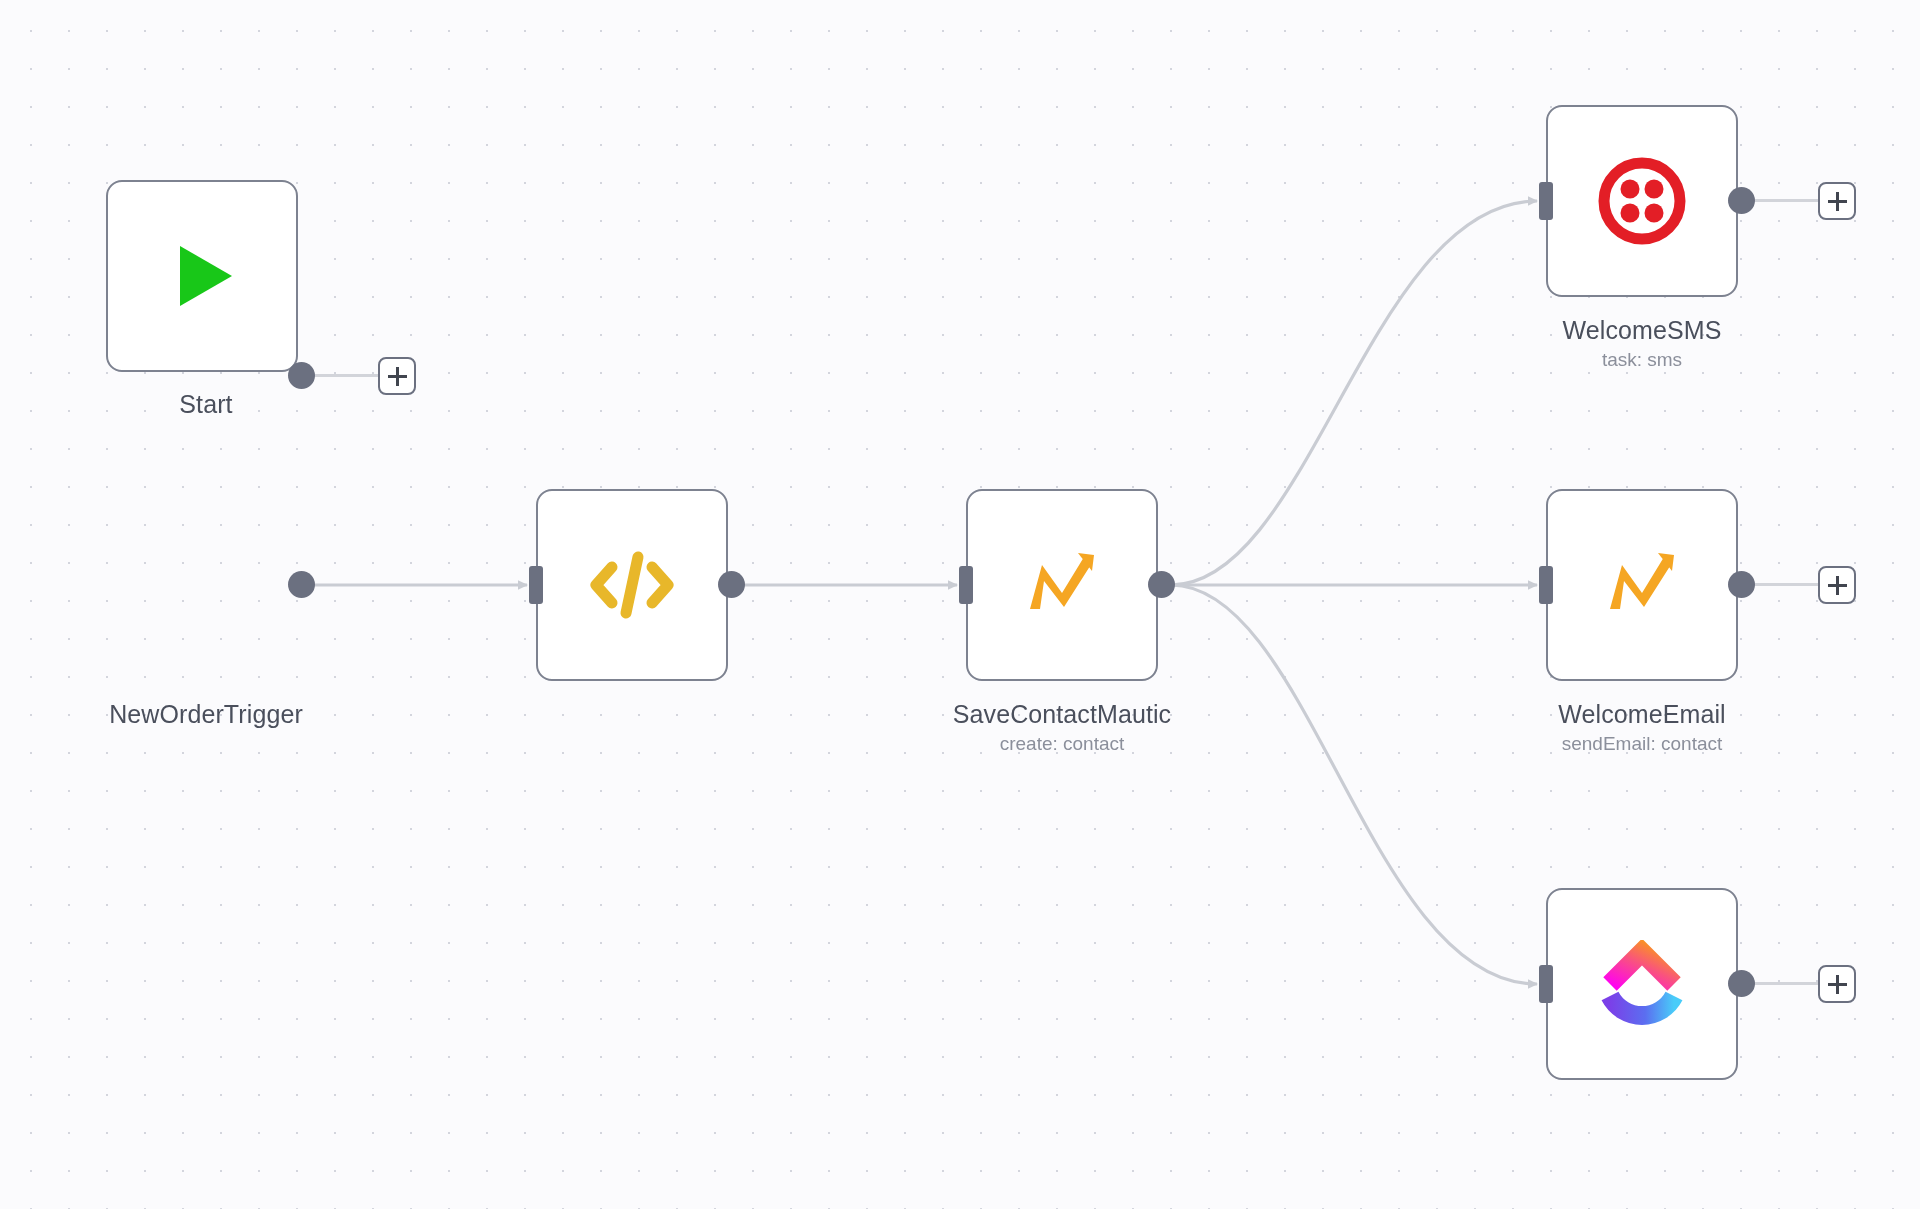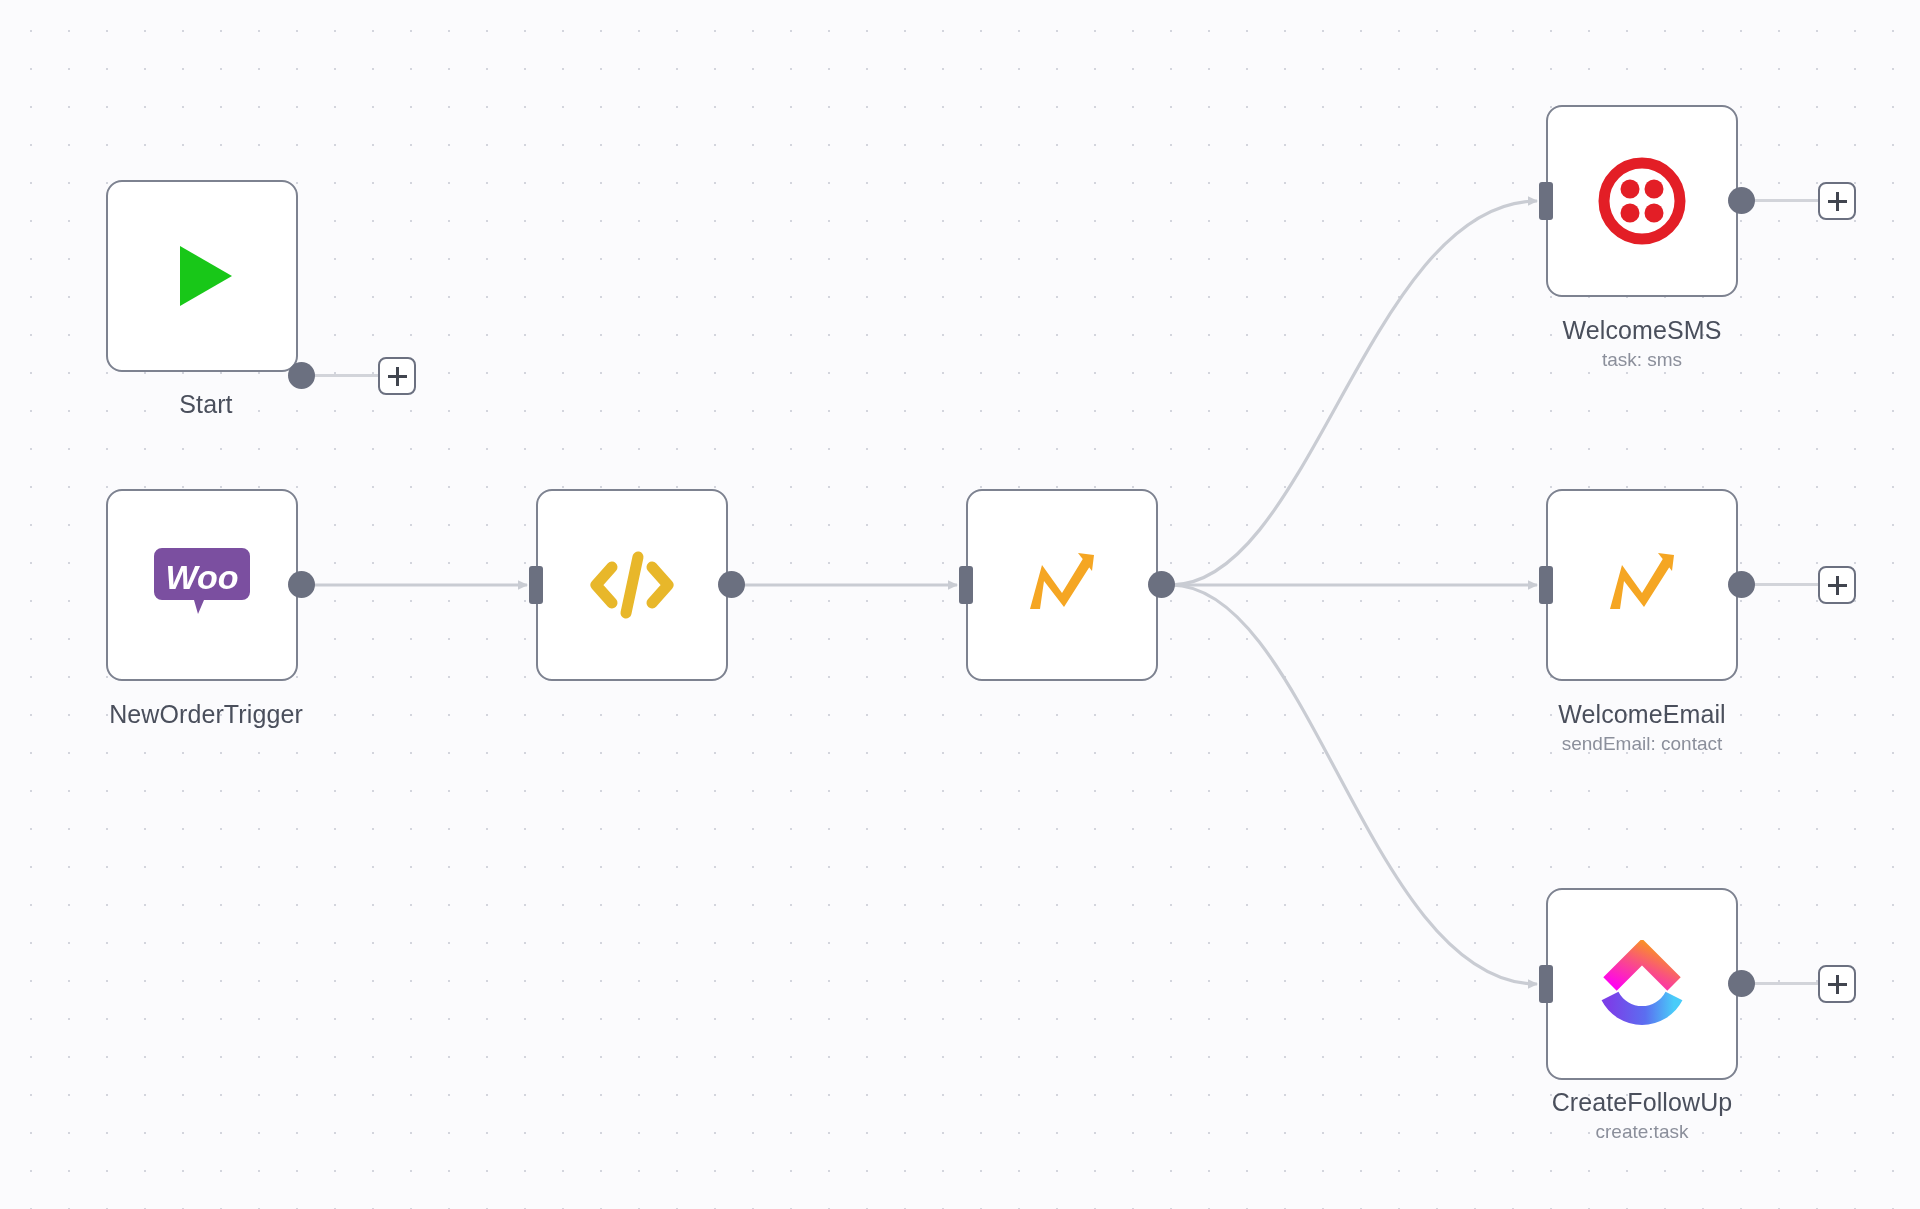--- a/index.html
+++ b/index.html
@@ -141,26 +141,20 @@
       <path d="M22 14 L74 44 L22 74 Z" fill="#18c718"></path>
     </svg>
   </div>
   <div class="port-out" style="left:288px; top:362px;"></div>
   <div class="stub" style="left:312px; top:374px; width:66px;"></div>
   <div class="plus-btn" style="left:378px; top:357px;"></div>
   <div class="node-label" style="left:-4px; top:390px;">
     <div class="node-title">Start</div>
   </div>
 
-  <div class="node" style="left:106px; top:489px;">
-    <svg class="icon" width="96" height="82" viewBox="0 0 96 82">
-      <path d="M8 8 H88 A8 8 0 0 1 96 16 V52 A8 8 0 0 1 88 60 H50 L44 74 L40 60 H8 A8 8 0 0 1 0 52 V16 A8 8 0 0 1 8 8 Z" transform="translate(0,-4)" fill="#7b4fa0"></path>
-      <text x="48" y="45" font-family="'Liberation Sans', sans-serif" font-size="34" font-weight="bold" font-style="italic" fill="#ffffff" text-anchor="middle">Woo</text>
-    </svg>
-  </div>
   <div class="port-out" style="left:288px; top:571px;"></div>
   <div class="node-label" style="left:-4px; top:700px;">
     <div class="node-title">NewOrderTrigger</div>
   </div>
 
   <div class="node" style="left:536px; top:489px;">
     <svg class="icon" width="92" height="80" viewBox="0 0 92 80">
       <g stroke="#e8b72a" stroke-width="11" stroke-linecap="round" stroke-linejoin="round" fill="none">
         <path d="M26 22 L10 40 L26 58"></path>
         <path d="M66 22 L82 40 L66 58"></path>
@@ -174,20 +168,24 @@
   <div class="node" style="left:966px; top:489px;">
     <svg class="icon" width="80" height="76" viewBox="0 0 80 76">
       <g fill="#f5a623">
         <path d="M8 62 L20 18 L40 46 L62 10 L70 16 L42 60 L22 34 L18 62 Z"></path>
         <path d="M56 6 L72 8 L70 24 Z"></path>
       </g>
     </svg>
   </div>
   <div class="port-in" style="left:959px; top:566px;"></div>
   <div class="port-out" style="left:1148px; top:571px;"></div>
+  <div class="node-label" style="left:852px; top:700px;">
+    <div class="node-title">SaveContactMautic</div>
+    <div class="node-sub">create: contact</div>
+  </div>
 
   <div class="node" style="left:1546px; top:105px;">
     <svg class="icon" width="88" height="88" viewBox="0 0 88 88">
       <circle cx="44" cy="44" r="38" fill="none" stroke="#e31e26" stroke-width="11"></circle>
       <circle cx="32" cy="32" r="9.5" fill="#e31e26"></circle>
       <circle cx="56" cy="32" r="9.5" fill="#e31e26"></circle>
       <circle cx="32" cy="56" r="9.5" fill="#e31e26"></circle>
       <circle cx="56" cy="56" r="9.5" fill="#e31e26"></circle>
     </svg>
   </div>
@@ -220,18 +218,14 @@
   <div class="node" style="left:1546px; top:888px;">
     <svg class="icon" width="92" height="88" viewBox="0 0 92 88">
       <path d="M14 44 L46 12 L78 44" fill="none" stroke="url(#cu-top)" stroke-width="19" stroke-linecap="butt" stroke-linejoin="miter"></path>
       <path d="M14 56 A36 36 0 0 0 78 56" fill="none" stroke="url(#cu-bot)" stroke-width="19" stroke-linecap="butt"></path>
     </svg>
   </div>
   <div class="port-in" style="left:1539px; top:965px;"></div>
   <div class="port-out" style="left:1728px; top:970px;"></div>
   <div class="stub" style="left:1752px; top:982px; width:66px;"></div>
   <div class="plus-btn" style="left:1818px; top:965px;"></div>
-  <div class="node-label" style="left:1432px; top:1088px;">
-    <div class="node-title">CreateFollowUp</div>
-    <div class="node-sub">create:task</div>
-  </div>
 
 </div>
 
 </body></html>

